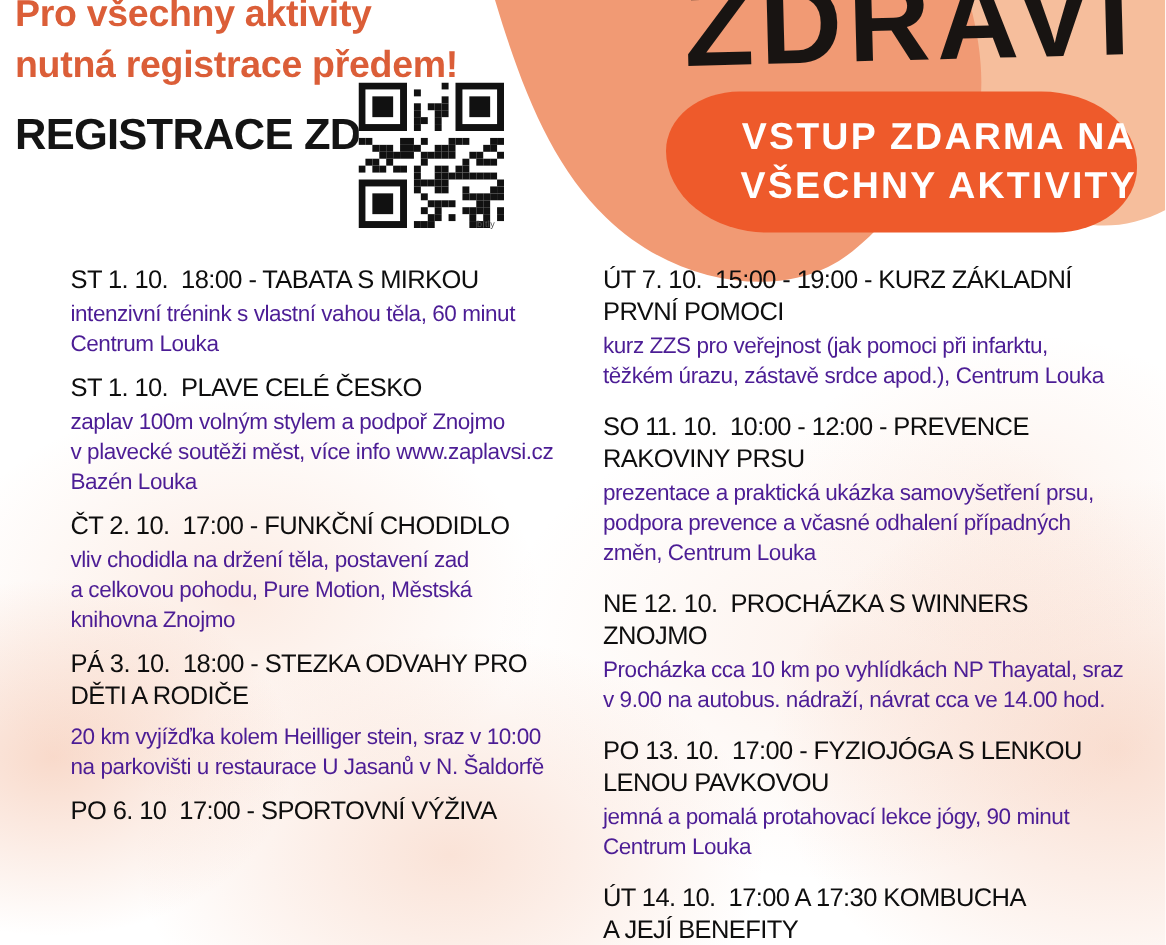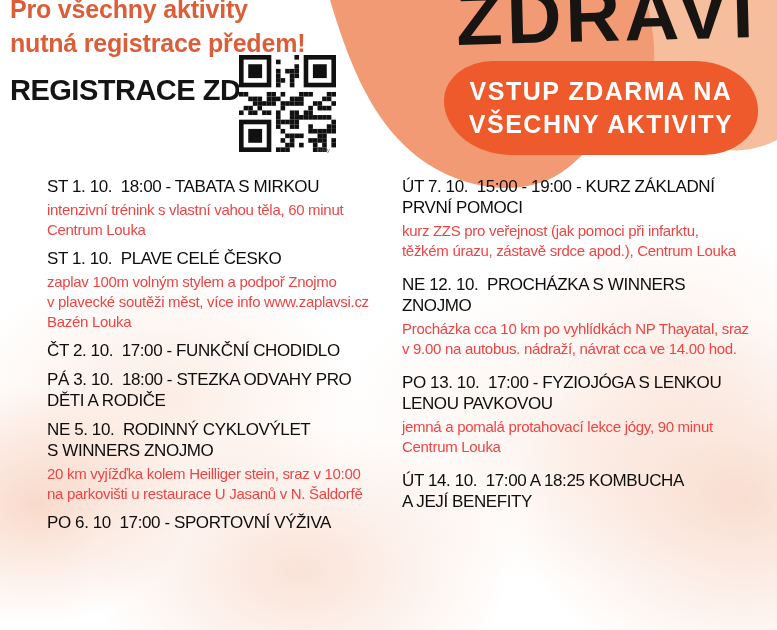--- a/index.html
+++ b/index.html
@@ -23,21 +23,21 @@
   .hero-blobs{position:absolute;top:0;left:0;z-index:1;pointer-events:none;}
   .hero-title{
     position:absolute;z-index:2;left:456px;top:-23px;
     font-size:76px;font-weight:900;letter-spacing:4px;line-height:1;
     color:#181412;transform:rotate(-1.5deg);white-space:pre;
   }
   .free-badge{
     position:absolute;z-index:3;left:444px;top:61px;width:314px;height:94px;
     background:var(--accent-orange,#EE5A2B);
     border-radius:52px 68px 58px 72px / 42px 52px 46px 58px;
-    display:flex;align-items:center;justify-content:center;
+    display:flex;align-items:center;justify-content:flex-end;
   }
   .free-badge-label{
     color:#ffffff;font-weight:800;font-size:25px;line-height:33px;
     letter-spacing:1.5px;text-align:center;white-space:pre-line;
   }
   .reg-note{
     position:absolute;z-index:4;left:10px;top:-8px;
     color:var(--note-orange,#DB5E38);
     font-size:25px;font-weight:700;line-height:34px;letter-spacing:-.2px;
     white-space:pre;
@@ -55,21 +55,21 @@
   .events-col{position:absolute;top:176px;z-index:2;}
   .col-left{left:47px;width:348px;}
   .col-right{left:402px;width:372px;}
   .event{margin-bottom:8px;}
   .col-right .event{margin-bottom:13px;}
   .event-title{
     color:#0e0e0e;font-size:17px;font-weight:400;line-height:21px;
     letter-spacing:-.4px;white-space:pre;margin-bottom:3px;
   }
   .event-desc{
-    color:#ef4444;font-size:15px;font-weight:400;line-height:20px;
+    color:#4c1d95;font-size:15px;font-weight:400;line-height:20px;
     letter-spacing:-.3px;white-space:pre;
   }
 </style>
 </head>
 <body>
 
 <div class="watercolor"></div>
 
 <svg class="hero-blobs" width="777" height="250" viewBox="0 0 777 250" aria-hidden="true">
   <path fill="#F6BE9C" d="M 520,0 L 777,0 L 777,140
@@ -236,52 +236,60 @@
 Centrum Louka</div>
   </div>
   <div class="event">
     <div class="event-title">ST 1. 10.  PLAVE CELÉ ČESKO</div>
     <div class="event-desc">zaplav 100m volným stylem a podpoř Znojmo
 v plavecké soutěži měst, více info www.zaplavsi.cz
 Bazén Louka</div>
   </div>
   <div class="event">
     <div class="event-title">ČT 2. 10.  17:00 - FUNKČNÍ CHODIDLO</div>
+    <div class="event-desc">vliv chodidla na držení těla, postavení zad
+a celkovou pohodu, Pure Motion, Městská
+knihovna Znojmo</div>
   </div>
   <div class="event">
     <div class="event-title">PÁ 3. 10.  18:00 - STEZKA ODVAHY PRO
 DĚTI A RODIČE</div>
   </div>
   <div class="event">
-    <div class="event-title">NE 5. 10.  RODINNÝ CYKLOVÝLET
-S WINNERS ZNOJMO</div>
     <div class="event-desc">20 km vyjížďka kolem Heilliger stein, sraz v 10:00
 na parkovišti u restaurace U Jasanů v N. Šaldorfě</div>
   </div>
   <div class="event">
     <div class="event-title">PO 6. 10  17:00 - SPORTOVNÍ VÝŽIVA</div>
   </div>
 </div>
 
 <div class="events-col col-right">
   <div class="event">
     <div class="event-title">ÚT 7. 10.  15:00 - 19:00 - KURZ ZÁKLADNÍ
 PRVNÍ POMOCI</div>
     <div class="event-desc">kurz ZZS pro veřejnost (jak pomoci při infarktu,
 těžkém úrazu, zástavě srdce apod.), Centrum Louka</div>
   </div>
   <div class="event">
+    <div class="event-title">SO 11. 10.  10:00 - 12:00 - PREVENCE
+RAKOVINY PRSU</div>
+    <div class="event-desc">prezentace a praktická ukázka samovyšetření prsu,
+podpora prevence a včasné odhalení případných
+změn, Centrum Louka</div>
+  </div>
+  <div class="event">
     <div class="event-title">NE 12. 10.  PROCHÁZKA S WINNERS
 ZNOJMO</div>
     <div class="event-desc">Procházka cca 10 km po vyhlídkách NP Thayatal, sraz
 v 9.00 na autobus. nádraží, návrat cca ve 14.00 hod.</div>
   </div>
   <div class="event">
     <div class="event-title">PO 13. 10.  17:00 - FYZIOJÓGA S LENKOU
 LENOU PAVKOVOU</div>
     <div class="event-desc">jemná a pomalá protahovací lekce jógy, 90 minut
 Centrum Louka</div>
   </div>
   <div class="event">
-    <div class="event-title">ÚT 14. 10.  17:00 A 18:25 KOMBUCHA
+    <div class="event-title">ÚT 14. 10.  17:00 A 17:30 KOMBUCHA
 A JEJÍ BENEFITY</div>
   </div>
 </div>
 
 </body></html>

